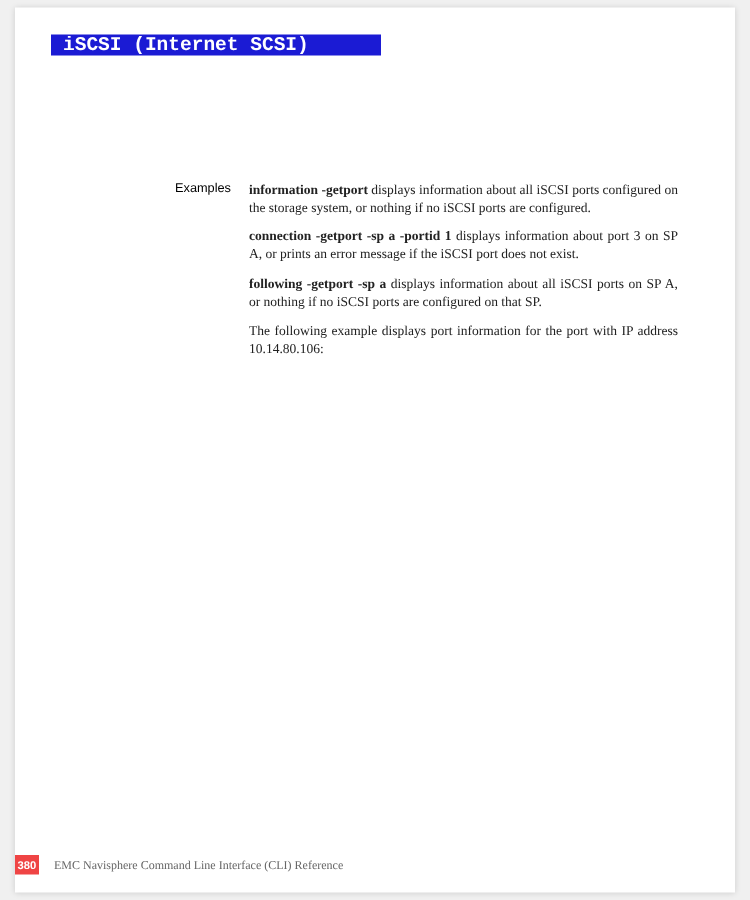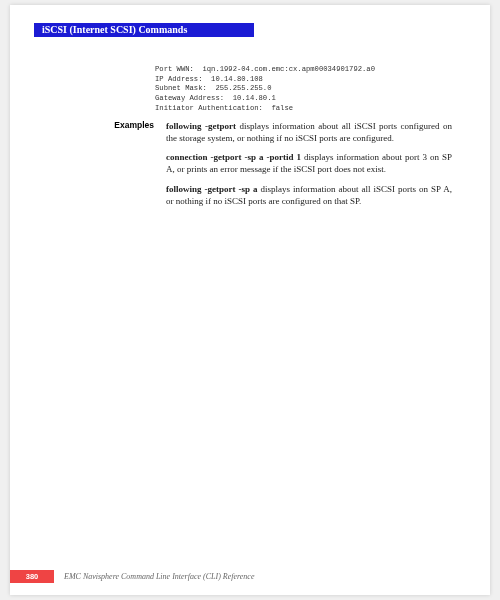--- a/index.html
+++ b/index.html
@@ -23,23 +23,23 @@
     position: relative;
     padding: 0;
   }
   .header-bar {
     position: absolute;
     top: 18px;
     left: 24px;
     height: 14px;
     background: #1b1bd4;
     color: #fff;
-    font-family: Liberation Serif, serif;
+    font-family: Liberation Mono, monospace;
     font-weight: bold;
-    font-size: 10px;
+    font-size: 13px;
     padding: 0 12px 0 8px;
     line-height: 14px;
     width: 200px;
   }
   .code-block {
     position: absolute;
     top: 60px;
     left: 145px;
     font-family: "Courier New", monospace;
     font-size: 7.2px;
@@ -55,21 +55,21 @@
   }
   .row {
     display: flex;
     margin-bottom: 8px;
   }
   .side-label {
     width: 52px;
     min-width: 52px;
     text-align: right;
     font-family: Arial, Helvetica, sans-serif;
-    font-weight: bold;
+    font-weight: normal;
     font-size: 8.5px;
     color: #000;
     padding-right: 12px;
   }
   .body-col {
     flex: 1;
     font-size: 9px;
     line-height: 1.35;
     text-align: justify;
   }
@@ -82,53 +82,48 @@
     width: 100%;
     display: flex;
     align-items: center;
   }
   .page-num {
     background: #ef4444;
     color: #fff;
     font-family: Arial, Helvetica, sans-serif;
     font-weight: bold;
     font-size: 7.5px;
-    width: 44px;
+    width: 16px;
     text-align: center;
     height: 13px;
     line-height: 13px;
     margin-left: 0;
   }
   .footer-title {
-    font-style: italic;
     font-size: 8px;
     color: #666;
     margin-left: 10px;
   }
 </style>
 </head>
 <body>
 
 <div class="page">
 
   <div class="header-bar">iSCSI (Internet SCSI) Commands</div>
 
-  <div class="code-block">Port WWN:  iqn.1992-04.com.emc:cx.apm00034901792.a0
-IP Address:  10.14.80.108
-Subnet Mask:  255.255.255.0
-Gateway Address:  10.14.80.1
-Initiator Authentication:  false</div>
 
   <div class="content">
     <div class="row">
       <div class="side-label">Examples</div>
       <div class="body-col">
-        <div class="para"><span class="cmd">following -getport</span><span> displays information about all iSCSI ports configured on the storage system, or nothing if no iSCSI ports are configured.</span></div>
+        <div class="para"><span class="cmd">information -getport</span><span> displays information about all iSCSI ports configured on the storage system, or nothing if no iSCSI ports are configured.</span></div>
         <div class="para"><span class="cmd">connection -getport -sp a -portid 1</span><span> displays information about port 3 on SP A, or prints an error message if the iSCSI port does not exist.</span></div>
         <div class="para"><span class="cmd">following -getport -sp a</span><span> displays information about all iSCSI ports on SP A, or nothing if no iSCSI ports are configured on that SP.</span></div>
+        <div class="para">The following example displays port information for the port with IP address 10.14.80.106:</div>
       </div>
     </div>
   </div>
 
   <div class="footer">
     <div class="page-num">380</div>
     <div class="footer-title">EMC Navisphere Command Line Interface (CLI) Reference</div>
   </div>
 </div>
 

